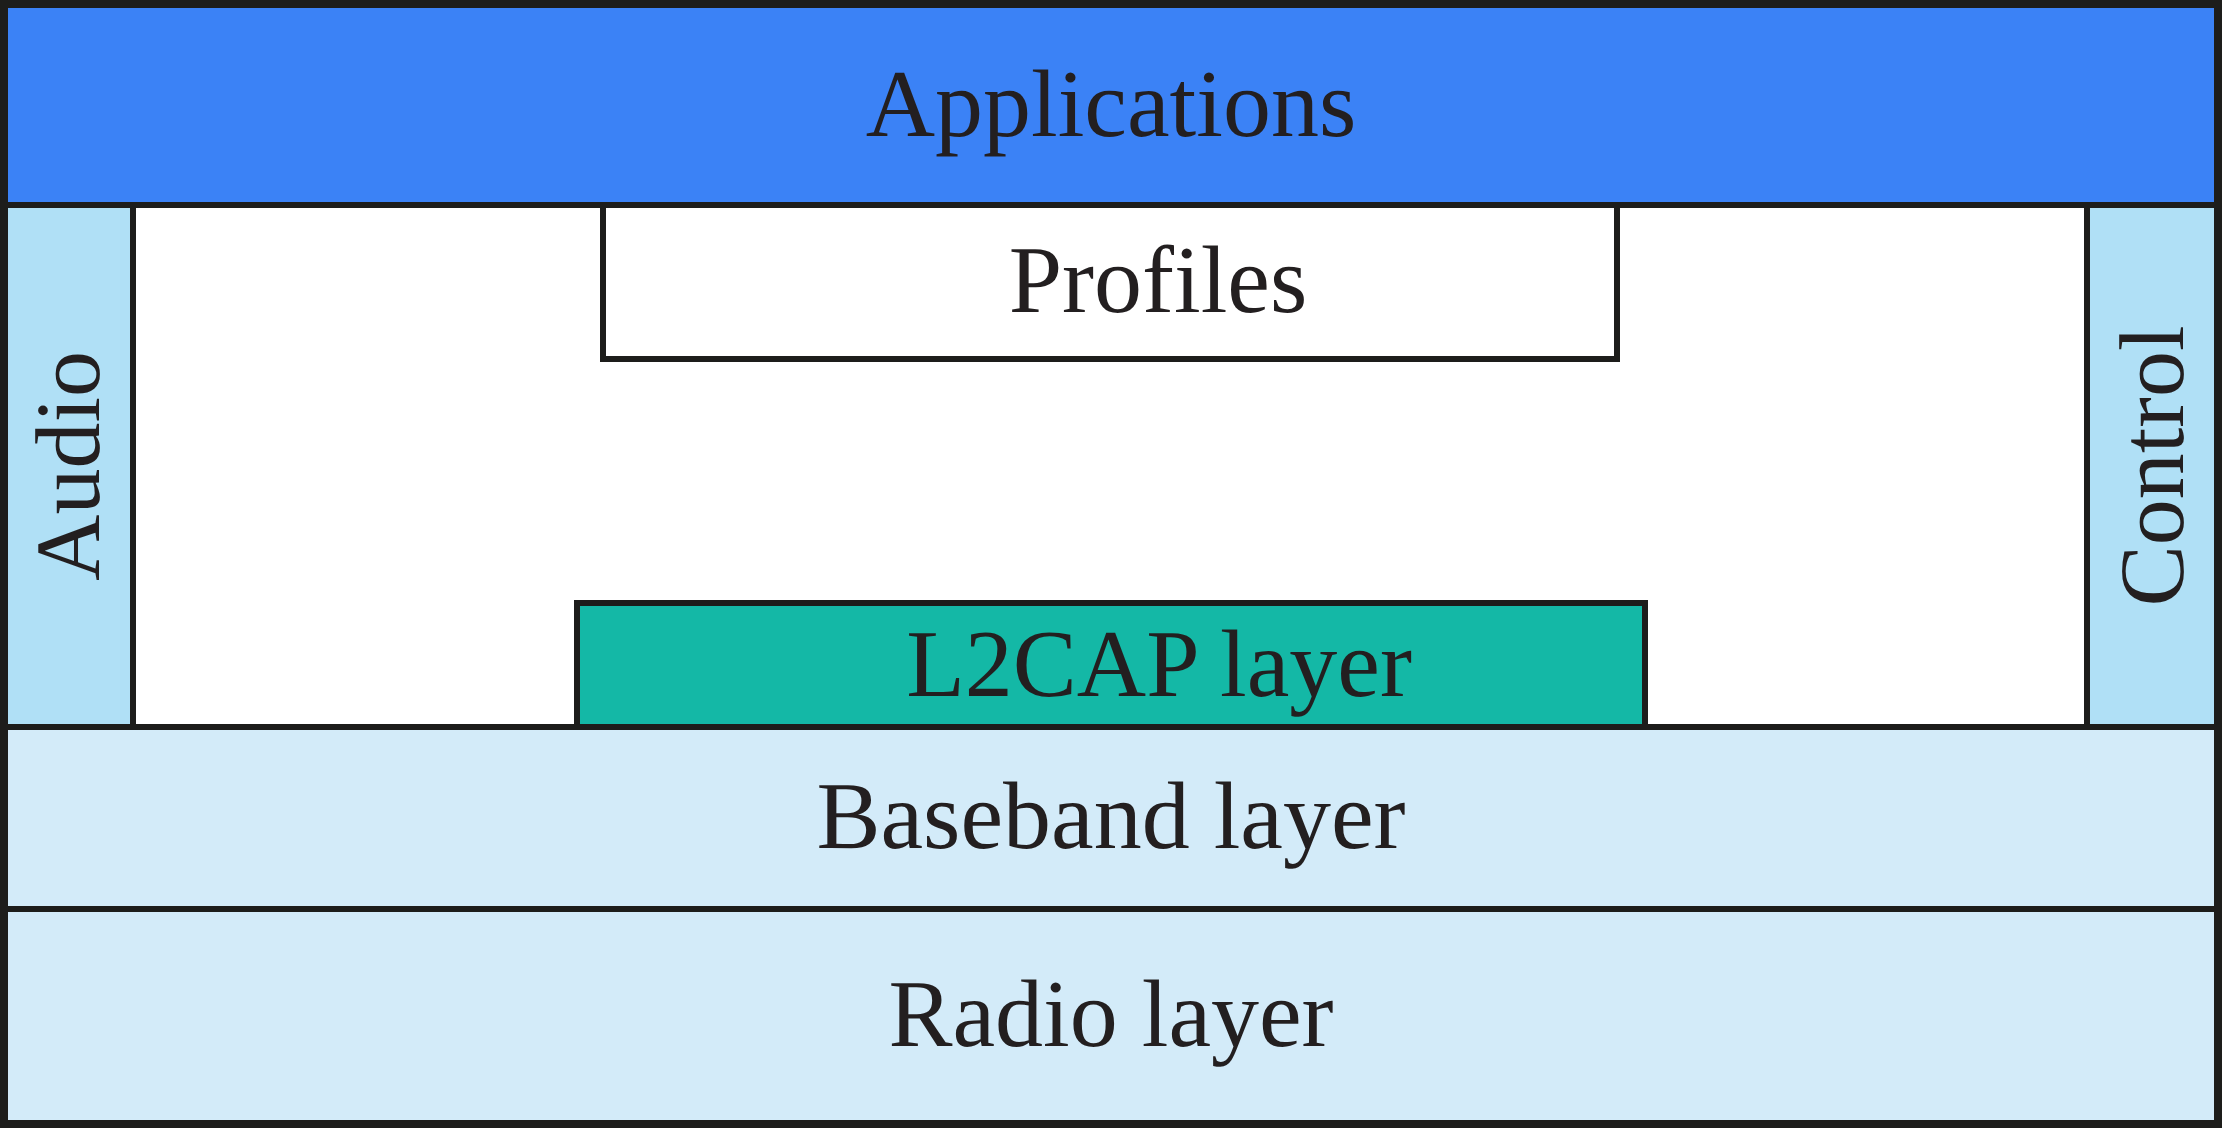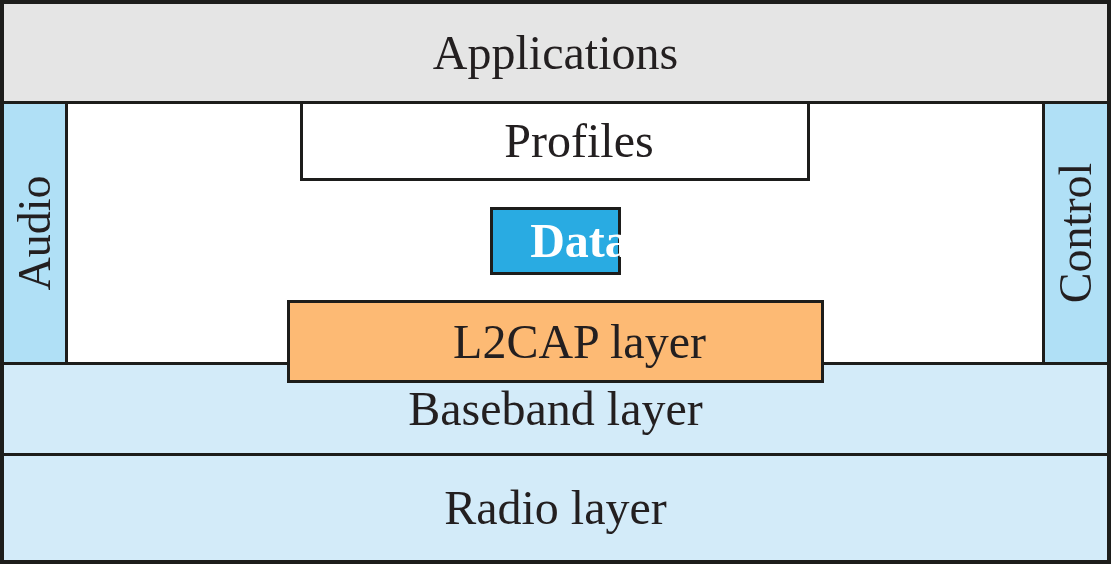--- a/index.html
+++ b/index.html
@@ -110,30 +110,30 @@
     width: 131px;
     height: 68px;
   }
   .data-box .box-label {
     font-weight: bold;
   }
   .l2cap-box {
     left: 283px;
     top: 296px;
     width: 537px;
-    height: 83px;
-    background: #fdba74;
+    height: 65px;
+    background: #14b8a6;
   }
 </style>
 </head>
 <body>
 
 <div class="diagram">
 
-  <div class="band apps-band" style="background-color: #e5e5e5;">
+  <div class="band apps-band" style="background-color: #3b82f6;">
     <span class="band-label">Applications</span>
   </div>
 
   <div class="middle-row">
     <div class="vband audio-band" style="background-color: rgb(176, 224, 246);">
       <span class="vband-label">Audio</span>
     </div>
     <div class="center-white"></div>
     <div class="vband control-band" style="background-color: rgb(176, 224, 246);">
       <span class="vband-label">Control</span>
@@ -145,21 +145,18 @@
   </div>
 
   <div class="band baseband-band" style="background-color: rgb(211, 235, 249);">
     <span class="band-label">Baseband layer</span>
   </div>
 
   <div class="box profiles-box">
     <span class="box-label">Profiles</span>
   </div>
 
-  <div class="box data-box" style="background-color: rgb(41, 171, 226); color: rgb(255, 255, 255);">
-    <span class="box-label">Data</span>
-  </div>
 
   <div class="box l2cap-box">
     <span class="box-label">L2CAP layer</span>
   </div>
 
 </div>
 
 </body></html>

